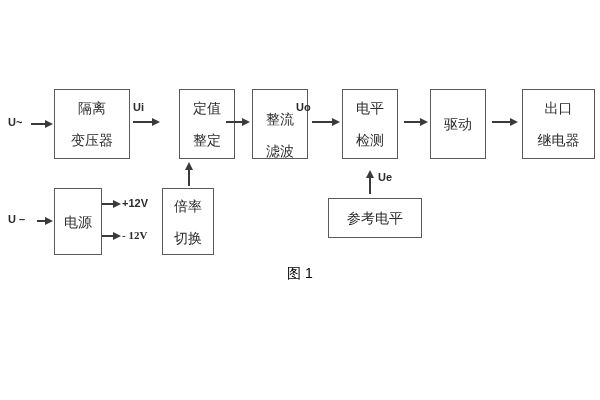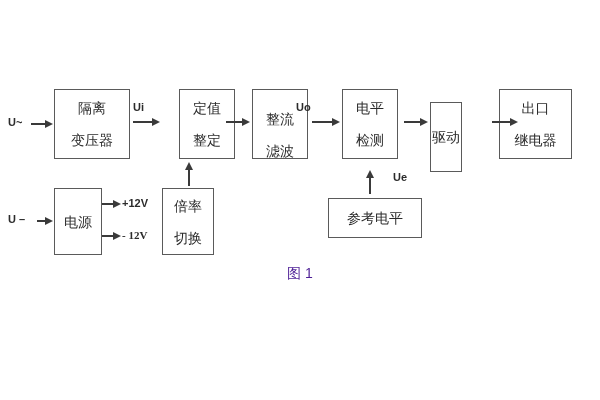--- a/index.html
+++ b/index.html
@@ -59,21 +59,21 @@
     content:"";
     position:absolute;
     top:-8px;left:-3px;
     width:0;height:0;
     border-bottom:8px solid #3a3a3a;
     border-left:4px solid transparent;
     border-right:4px solid transparent;
   }
   .caption{
     position:absolute;
-    color:#4c1d95;
+    color:#000000;
     font-size:14px;
     line-height:1;
     white-space:nowrap;
   }
 </style>
 </head>
 <body>
 
 <div class="canvas">
 
@@ -90,25 +90,25 @@
   <div class="box" style="left:252px;top:89px;width:56px;height:70px;justify-content:flex-end;">
     <span>整流</span>
     <span>滤波</span>
   </div>
 
   <div class="box" style="left:342px;top:89px;width:56px;height:70px;text-align:right;">
     <span>电平</span>
     <span>检测</span>
   </div>
 
-  <div class="box" style="left:430px;top:102px;width:32px;height:70px;">
+  <div class="box" style="left:430px;top:89px;width:56px;height:70px;">
     <span>驱动</span>
   </div>
 
-  <div class="box" style="left:499px;top:89px;width:73px;height:70px;justify-content:center;">
+  <div class="box" style="left:522px;top:89px;width:73px;height:70px;justify-content:center;">
     <span>出口</span>
     <span>继电器</span>
   </div>
 
   <div class="box" style="left:54px;top:188px;width:48px;height:67px;justify-content:center;">
     <span>电源</span>
   </div>
 
   <div class="box" style="left:162px;top:188px;width:52px;height:67px;">
     <span>倍率</span>
@@ -117,21 +117,21 @@
 
   <div class="box" style="left:328px;top:198px;width:94px;height:40px;">
     <span>参考电平</span>
   </div>
 
   <div class="sig" style="left:8px;top:117px;">U~</div>
   <div class="sig" style="left:8px;top:214px;">U –</div>
 
   <div class="sig" style="left:133px;top:102px;">Ui</div>
   <div class="sig" style="left:296px;top:102px;">Uo</div>
-  <div class="sig" style="left:393px;top:172px;text-align:center;">Ue</div>
+  <div class="sig" style="left:378px;top:172px;text-align:center;">Ue</div>
 
   <div class="sig" style="left:122px;top:198px;text-align:center;">+12V</div>
   <div class="sig" style="left:122px;top:230px;font-family:Liberation Serif, serif;">- 12V</div>
 
   <div class="arr-r" style="left:31px;top:123px;width:14px;"></div>
   <div class="arr-r" style="left:133px;top:121px;width:19px;"></div>
   <div class="arr-r" style="left:226px;top:121px;width:16px;"></div>
   <div class="arr-r" style="left:312px;top:121px;width:20px;"></div>
   <div class="arr-r" style="left:404px;top:121px;width:16px;"></div>
   <div class="arr-r" style="left:492px;top:121px;width:18px;"></div>

